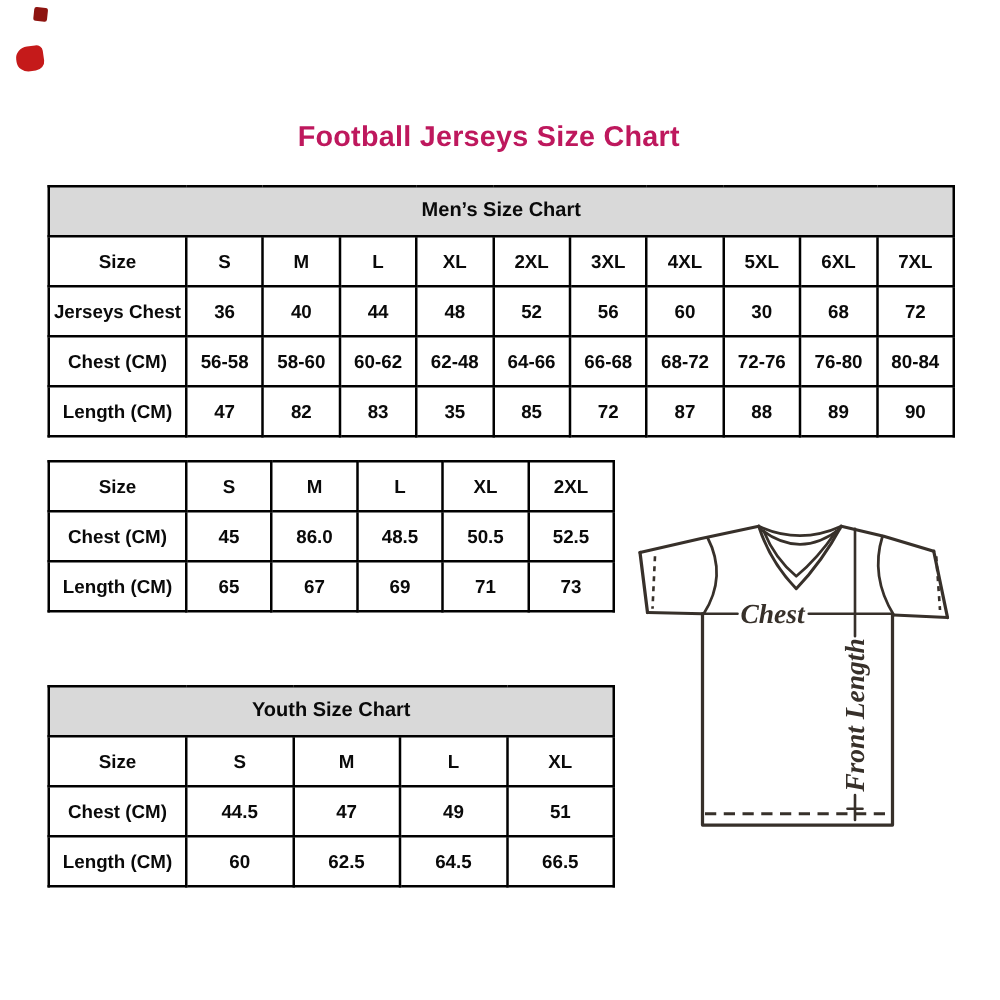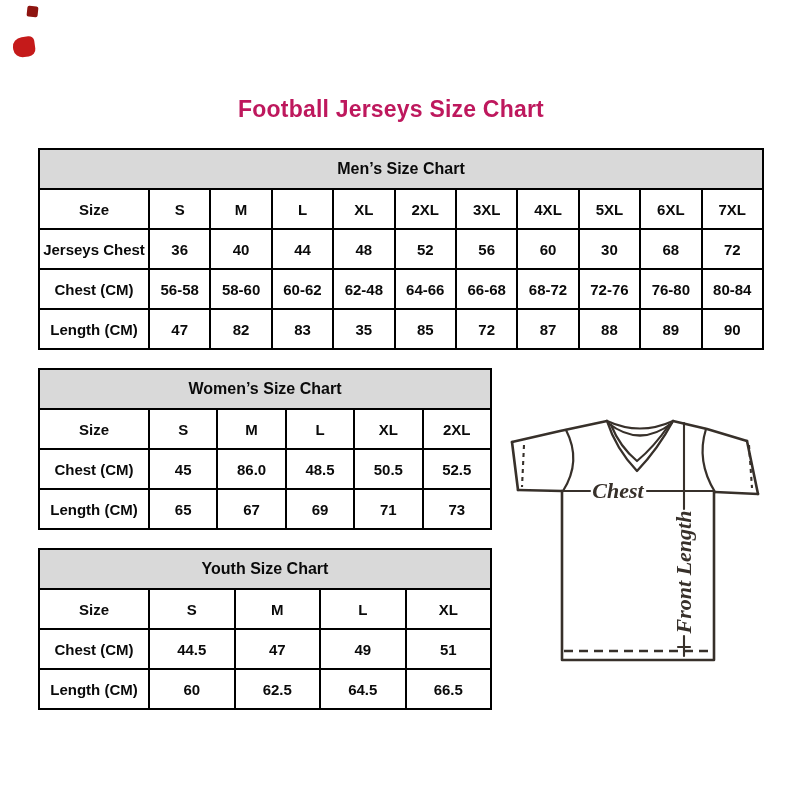--- a/index.html
+++ b/index.html
@@ -115,23 +115,20 @@
 <table class="size-table" id="tbl-womens">
     <colgroup>
       <col class="c0">
       <col class="cd">
       <col class="cd">
       <col class="cd">
       <col class="cd">
       <col class="cd">
     </colgroup>
     <tbody>
-      <tr class="head">
-        <td colspan="6" style="background: rgb(217, 217, 217);">Women’s Size Chart</td>
-      </tr>
       <tr>
         <td>Size</td>
         <td>S</td>
         <td>M</td>
         <td>L</td>
         <td>XL</td>
         <td>2XL</td>
       </tr>
       <tr>
         <td>Chest (CM)</td>

